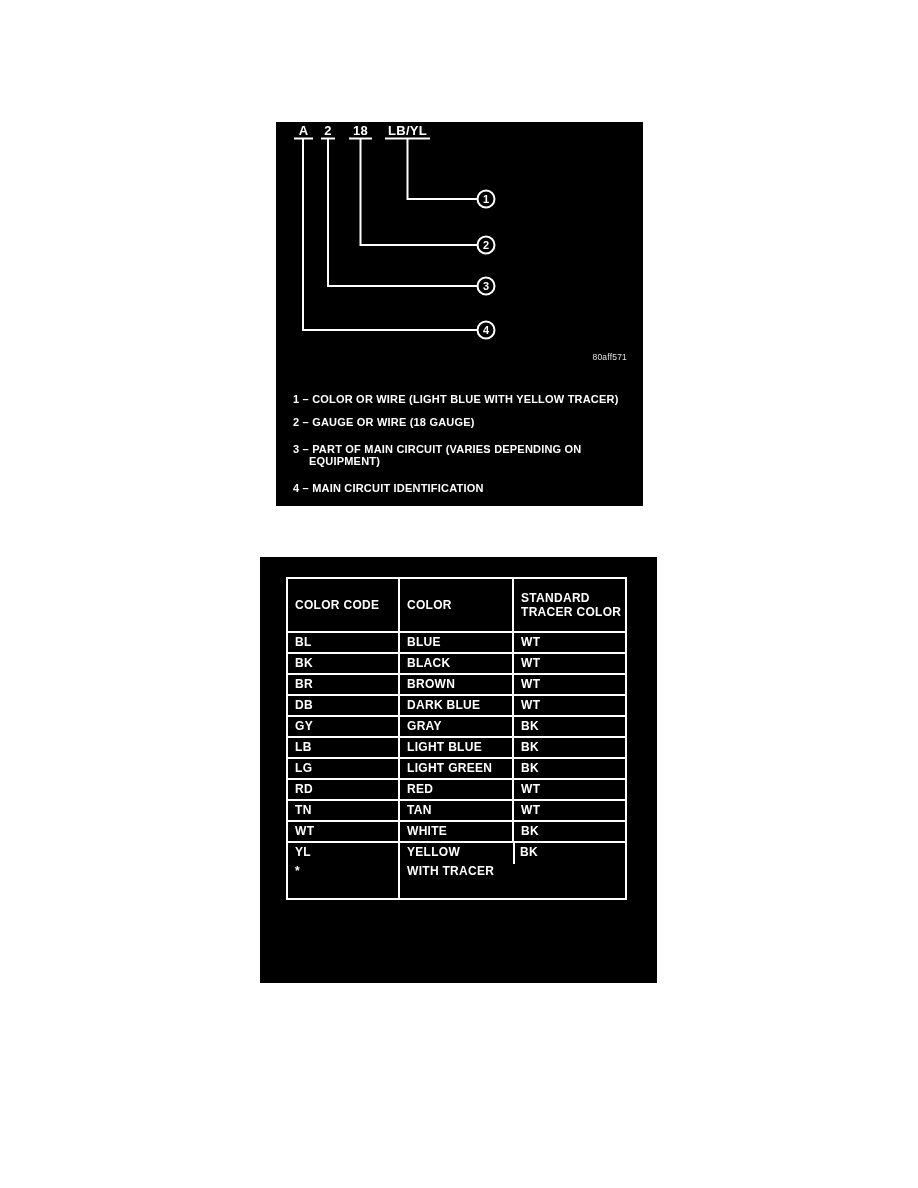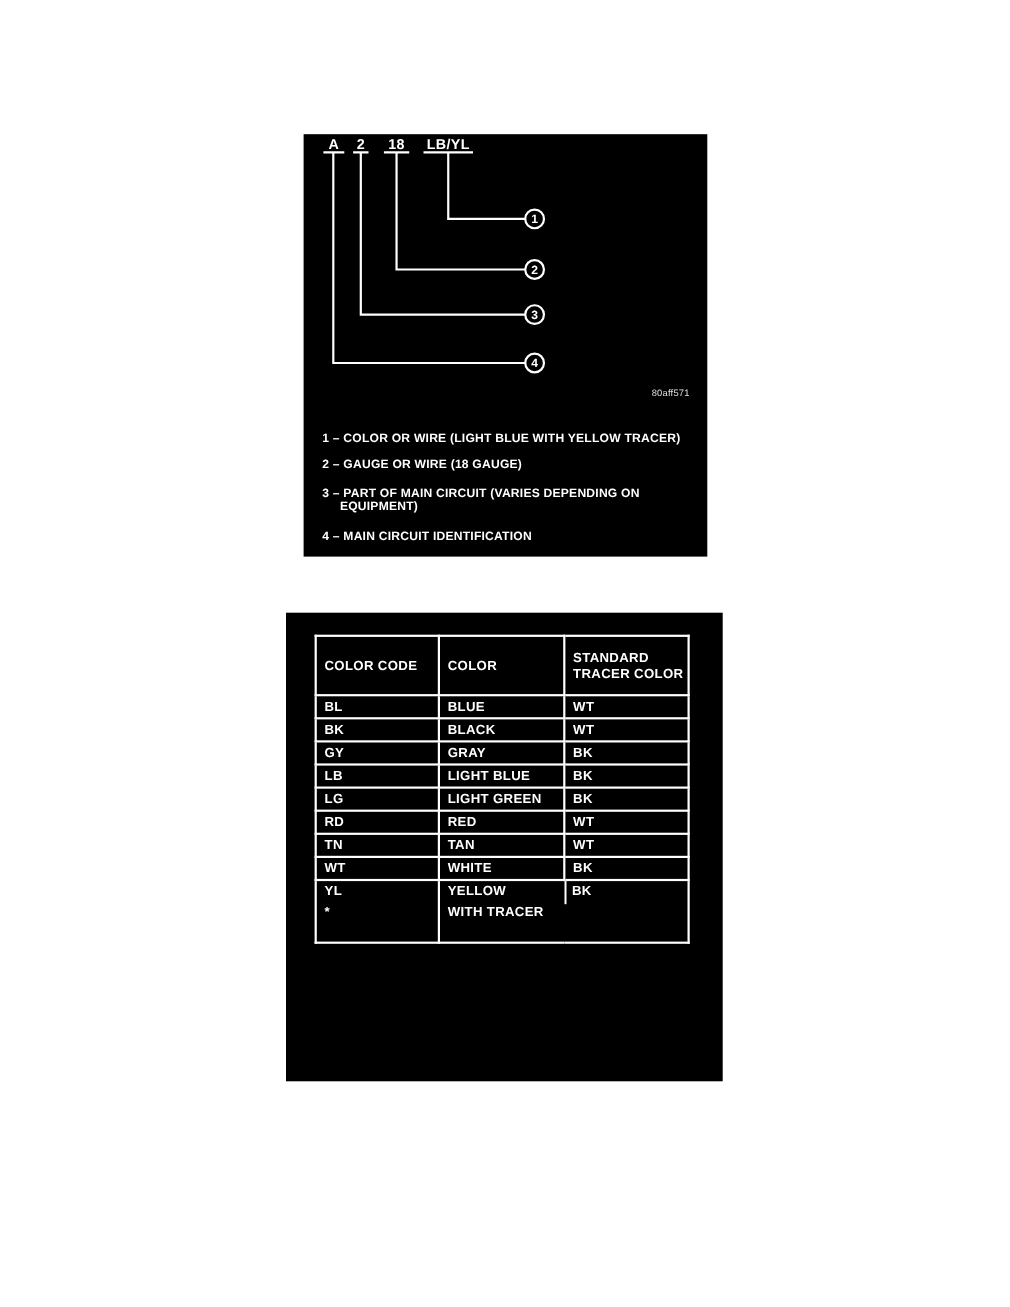--- a/index.html
+++ b/index.html
@@ -112,20 +112,30 @@
           <td>BL</td>
           <td>BLUE</td>
           <td>WT</td>
         </tr>
         <tr>
           <td>BK</td>
           <td>BLACK</td>
           <td>WT</td>
         </tr>
         <tr>
+          <td>BR</td>
+          <td>BROWN</td>
+          <td>WT</td>
+        </tr>
+        <tr>
+          <td>DB</td>
+          <td>DARK BLUE</td>
+          <td>WT</td>
+        </tr>
+        <tr>
           <td>GY</td>
           <td>GRAY</td>
           <td>BK</td>
         </tr>
         <tr>
           <td>LB</td>
           <td>LIGHT BLUE</td>
           <td>BK</td>
         </tr>
         <tr>

